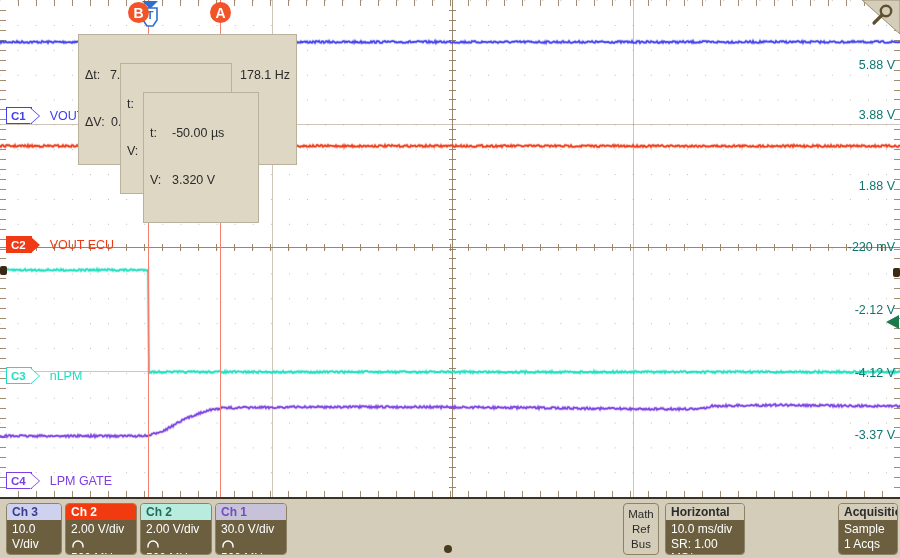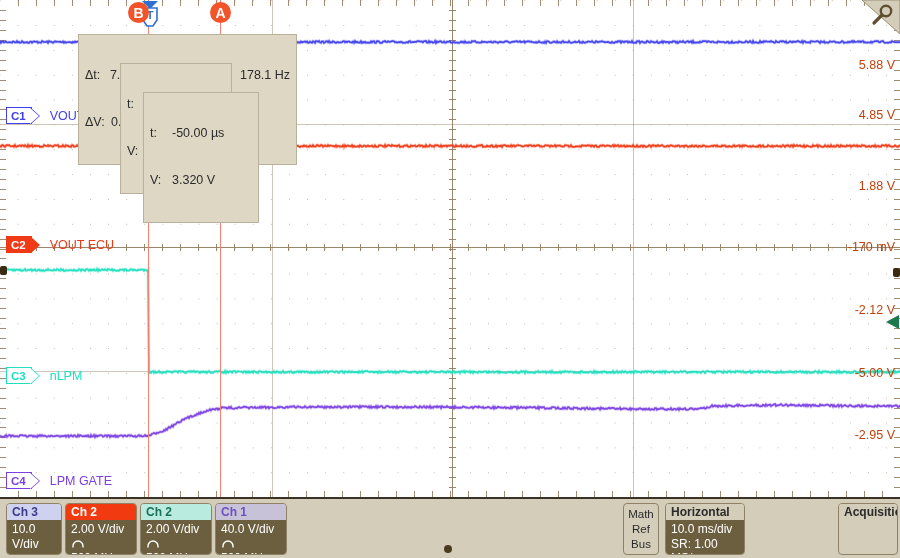--- a/index.html
+++ b/index.html
@@ -51,21 +51,21 @@
 
   
   .chbadge{position:absolute;height:17px;display:flex;align-items:center;z-index:20;}
   .chtag{position:relative;height:17px;padding:0 5px 0 4px;display:flex;align-items:center;
     font-size:11.5px;font-family:"Liberation Sans",sans-serif;font-weight:600;box-sizing:border-box;}
   .chtag .arrow{position:absolute;right:-8px;top:0;width:0;height:0;
     border-top:8.5px solid transparent;border-bottom:8.5px solid transparent;}
   .chlabel{margin-left:18px;font-size:12.5px;font-family:"Liberation Sans",sans-serif;white-space:nowrap;}
 
   
-  .vlabel{position:absolute;right:5px;color:#c2410c;font-size:12.5px;
+  .vlabel{position:absolute;right:5px;color:#0f766e;font-size:12.5px;
     font-family:"Liberation Sans",sans-serif;text-align:right;white-space:nowrap;}
 
   
   .corner-zoom{position:absolute;right:0;top:0;width:42px;height:36px;z-index:30;}
 
   
   .bottom{position:absolute;left:0;top:497px;width:900px;height:61px;background:#d4cdb9;
     border-top:2px solid #3a3226;box-sizing:border-box;}
   .card{position:absolute;top:4px;border-radius:4px;box-sizing:border-box;
     font-family:"Liberation Sans",sans-serif;overflow:hidden;border:1px solid #8d8266;}
@@ -452,26 +452,26 @@
           <span>C4</span>
           <span class="arrow" style="border-left:9px solid #fff;filter:drop-shadow(0 0 0 #7b3fe4);"></span>
           <span class="arrow" style="border-left:9px solid #7b3fe4;z-index:-1;right:-9px;"></span>
         </div>
         <span class="chlabel" style="color:#7b3fe4">LPM GATE</span>
       </div>
     </div>
 
   <div id="vlabels">
       <div class="vlabel" style="top:58px">5.88 V</div>
-      <div class="vlabel" style="top:108px">4.85 V</div>
+      <div class="vlabel" style="top:108px">3.88 V</div>
       <div class="vlabel" style="top:179px">1.88 V</div>
-      <div class="vlabel" style="top:240px">-170 mV</div>
+      <div class="vlabel" style="top:240px">-220 mV</div>
       <div class="vlabel" style="top:303px">-2.12 V</div>
-      <div class="vlabel" style="top:366px">-5.00 V</div>
-      <div class="vlabel" style="top:428px">-2.95 V</div>
+      <div class="vlabel" style="top:366px">-4.12 V</div>
+      <div class="vlabel" style="top:428px">-3.37 V</div>
     </div>
 
   <div class="cursor-badge" id="badge-b" style="left: 128px; top: 2px;">B</div>
   <div class="cursor-badge" id="badge-a" style="left: 210px; top: 2px;">A</div>
 
   <div class="trig-marker" id="trig-marker" style="left: 139px; top: 0px;">
     <svg width="22" height="30" viewBox="0 0 22 30">
       <polygon points="3,1 19,1 11,9" fill="#2f6fd0"></polygon>
       <path d="M4,8 L18,8 L18,20 L14,26 L8,26 L4,20 Z" fill="#ffffff" stroke="#2f6fd0" stroke-width="1.6"></path>
       <text x="11" y="19" font-size="11" font-family="Liberation Sans, sans-serif" fill="#2f6fd0" text-anchor="middle" font-weight="bold">T</text>
@@ -554,21 +554,21 @@
                 <path d="M2,8 A5,5 0 0 1 12,8" fill="none" stroke="#ffffff" stroke-width="1.4"></path>
                 <line x1="2" y1="8" x2="2" y2="9.5" stroke="#ffffff" stroke-width="1.4"></line>
                 <line x1="12" y1="8" x2="12" y2="9.5" stroke="#ffffff" stroke-width="1.4"></line>
               </svg></div>
             <div>500 MHz</div>
           </div>
         </div>
         <div class="card" style="left:215px;width:72px;height:52px;">
           <div class="card-head" style="background:#c7c2d8;color:#6f4fc0;">Ch 1</div>
           <div class="card-body" style="height:35px;">
-            <div>40.0 V/div</div>
+            <div>30.0 V/div</div>
             <div><svg width="15" height="10" viewBox="0 0 15 10">
                 <path d="M2,8 A5,5 0 0 1 12,8" fill="none" stroke="#ffffff" stroke-width="1.4"></path>
                 <line x1="2" y1="8" x2="2" y2="9.5" stroke="#ffffff" stroke-width="1.4"></line>
                 <line x1="12" y1="8" x2="12" y2="9.5" stroke="#ffffff" stroke-width="1.4"></line>
               </svg></div>
             <div>500 MHz</div>
           </div>
         </div>
       </div>
 
@@ -583,18 +583,22 @@
       <div class="card-body" style="height:35px;">
         <div>10.0 ms/div</div>
         <div>SR: 1.00 MS/s</div>
 
       </div>
     </div>
 
 
     <div class="card" style="left:838px;width:60px;height:52px;">
       <div class="card-head" style="background:#d4cdb9;color:#2b2b2b;">Acquisition</div>
+      <div class="card-body" style="height:35px;">
+        <div>Sample</div>
+        <div>1 Acqs</div>
+      </div>
     </div>
 
     <div class="sel-marker" style="left:444px;top:46px;"></div>
   </div>
 
 </div>
 
 </body></html>

